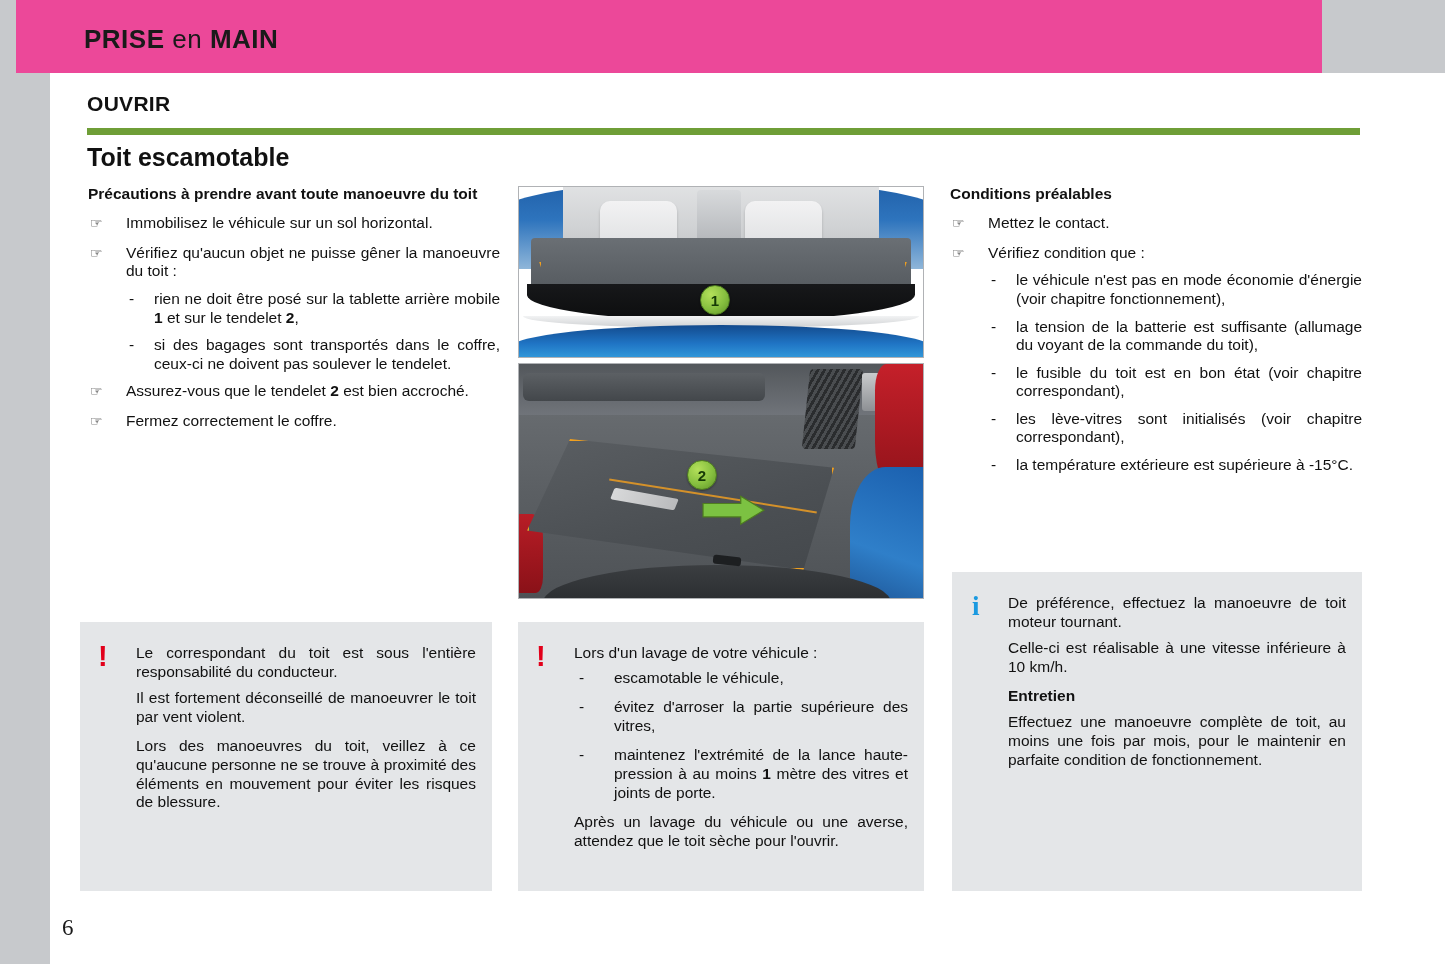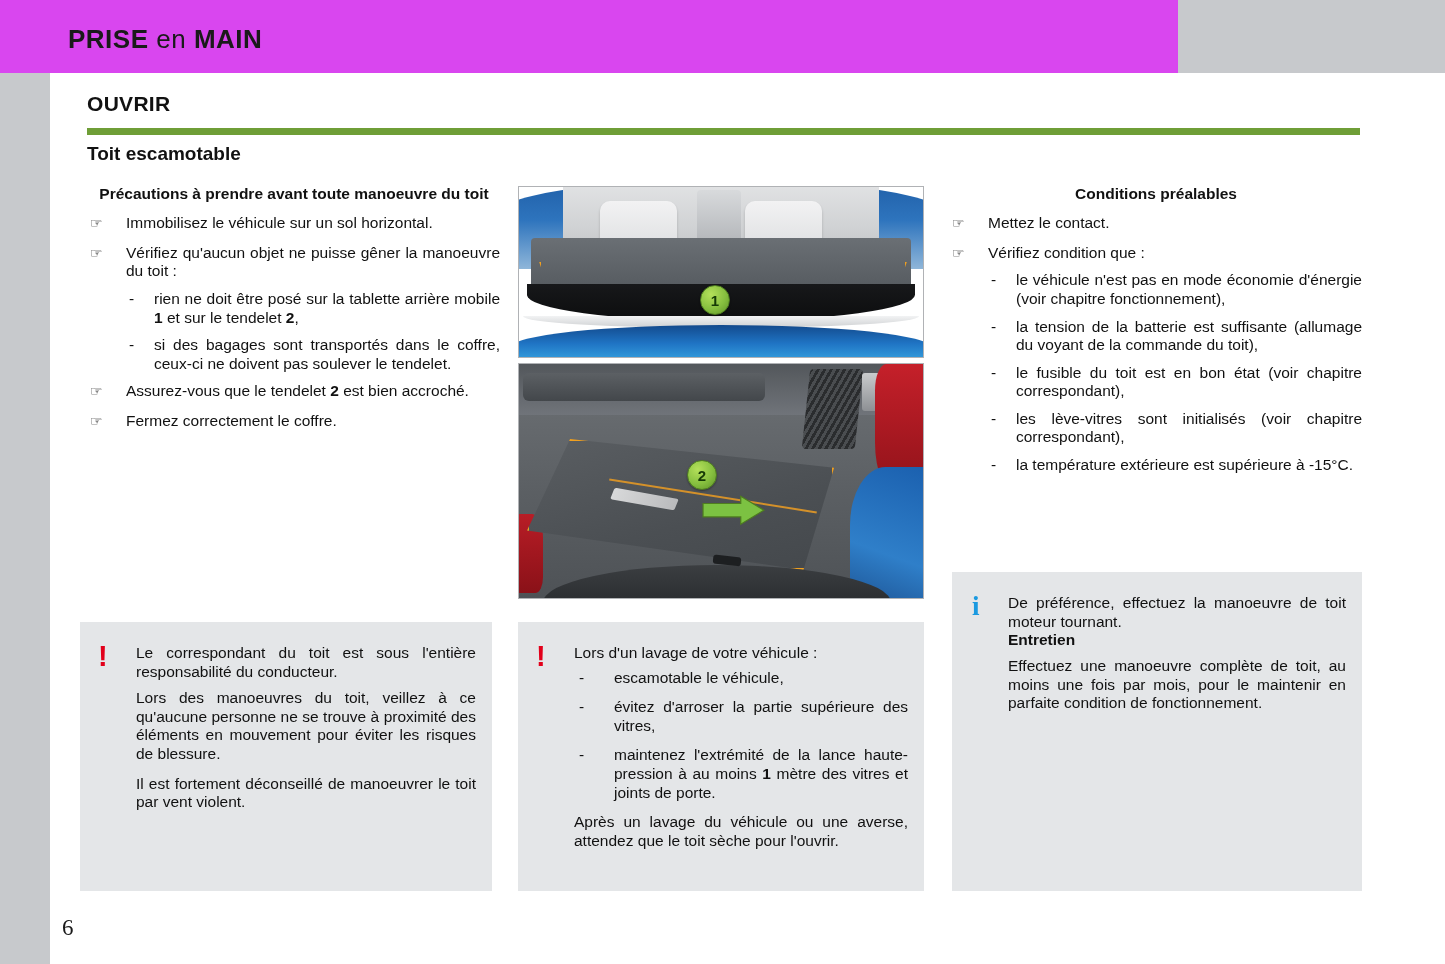--- a/index.html
+++ b/index.html
@@ -11,24 +11,24 @@
     height: 964px;
     background: #c7c9cc;
     font-family: "Liberation Sans", sans-serif;
     overflow: hidden;
     position: relative;
   }
 
   
   #header-band {
     position: absolute;
-    left: 0; top: 0;
-    width: 1178px;
+    left: 16px; top: 0;
+    width: 1306px;
     height: 73px;
-    background: #d946ef;
+    background: #ec4899;
   }
   #chapter-title {
     position: absolute;
     left: 68px;
     top: 24px;
     font-size: 26px;
     font-weight: bold;
     color: #1a1a1a;
     letter-spacing: 0.5px;
   }
@@ -61,40 +61,39 @@
     left: 37px;
     top: 55px;
     width: 1273px;
     height: 7px;
     background: #6f9e37;
   }
   #subsection-title {
     position: absolute;
     left: 37px;
     top: 70px;
-    font-size: 19px;
+    font-size: 25px;
     font-weight: bold;
     color: #111;
   }
 
   
   .col {
     position: absolute;
     top: 112px;
   }
   #col-left  { left: 38px;  width: 412px; }
   #col-right { left: 900px; width: 412px; }
 
   .col-heading {
     font-size: 15.5px;
     font-weight: bold;
     color: #111;
     line-height: 1.17;
     margin: 0 0 11px 0;
-    text-align: center;
   }
 
   
   .hand-item {
     position: relative;
     padding-left: 38px;
     margin-bottom: 11px;
     font-size: 15.5px;
     line-height: 1.2;
     color: #111;
@@ -538,22 +537,22 @@
         <span>la température extérieure est supérieure à -15°C.</span>
       </li>
     </ul>
   </div>
 
   <div class="grey-box" id="box-warn-left">
     <div class="box-row">
       <span class="warn-icon">!</span>
       <p class="box-para">Le correspondant du toit est sous l'entière responsabilité du conducteur.</p>
     </div>
+    <p class="box-para nopad">Il est fortement déconseillé de manoeuvrer le toit par vent violent.</p>
     <p class="box-para nopad">Lors des manoeuvres du toit, veillez à ce qu'aucune personne ne se trouve à proximité des éléments en mouvement pour éviter les risques de blessure.</p>
-    <p class="box-para nopad">Il est fortement déconseillé de manoeuvrer le toit par vent violent.</p>
   </div>
 
   <div class="grey-box" id="box-warn-middle">
     <div class="box-row">
       <span class="warn-icon">!</span>
       <p class="box-para">Lors d'un lavage de votre véhicule :</p>
     </div>
     <ul class="wash-list">
       <li>
         <span class="dash">-</span>
@@ -569,19 +568,20 @@
       </li>
     </ul>
     <p class="box-para nopad">Après un lavage du véhicule ou une averse, attendez que le toit sèche pour l'ouvrir.</p>
   </div>
 
   <div class="grey-box" id="box-info-right">
     <div class="box-row">
       <span class="info-icon">i</span>
       <p class="box-para">De préférence, effectuez la manoeuvre de toit moteur tournant.</p>
     </div>
+    <p class="box-para nopad">Celle-ci est réalisable à une vitesse inférieure à 10 km/h.</p>
     <p class="box-subheading">Entretien</p>
     <p class="box-para nopad">Effectuez une manoeuvre complète de toit, au moins une fois par mois, pour le maintenir en parfaite condition de fonctionnement.</p>
   </div>
 
 </div>
 
 <div id="page-number">6</div>
 
 </body></html>

